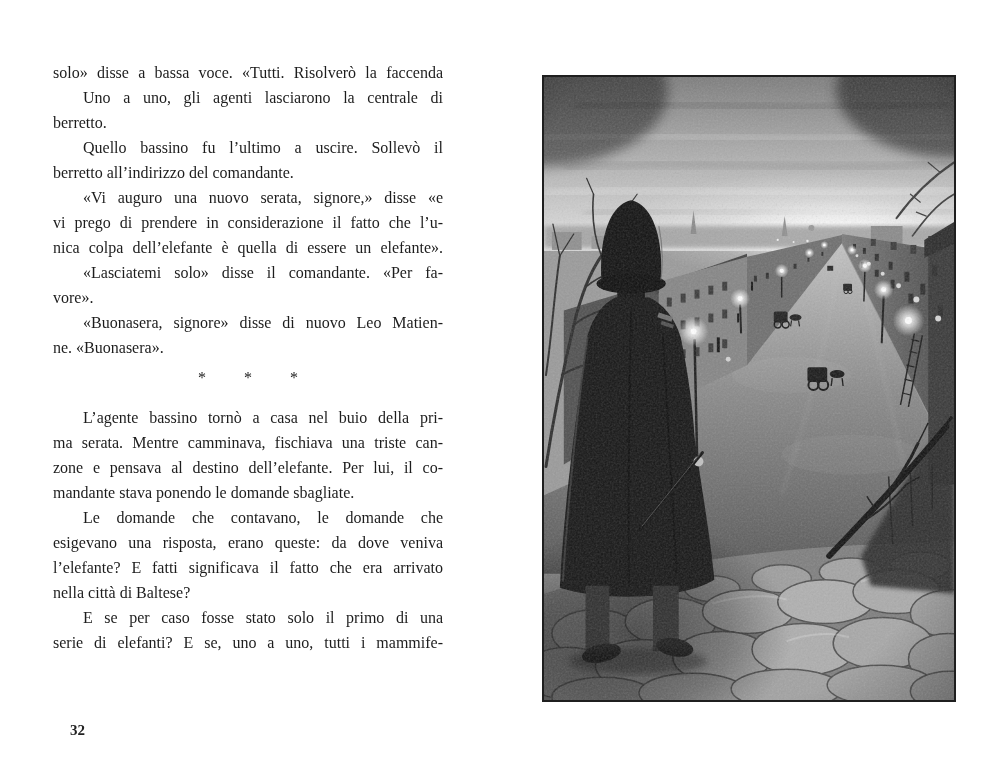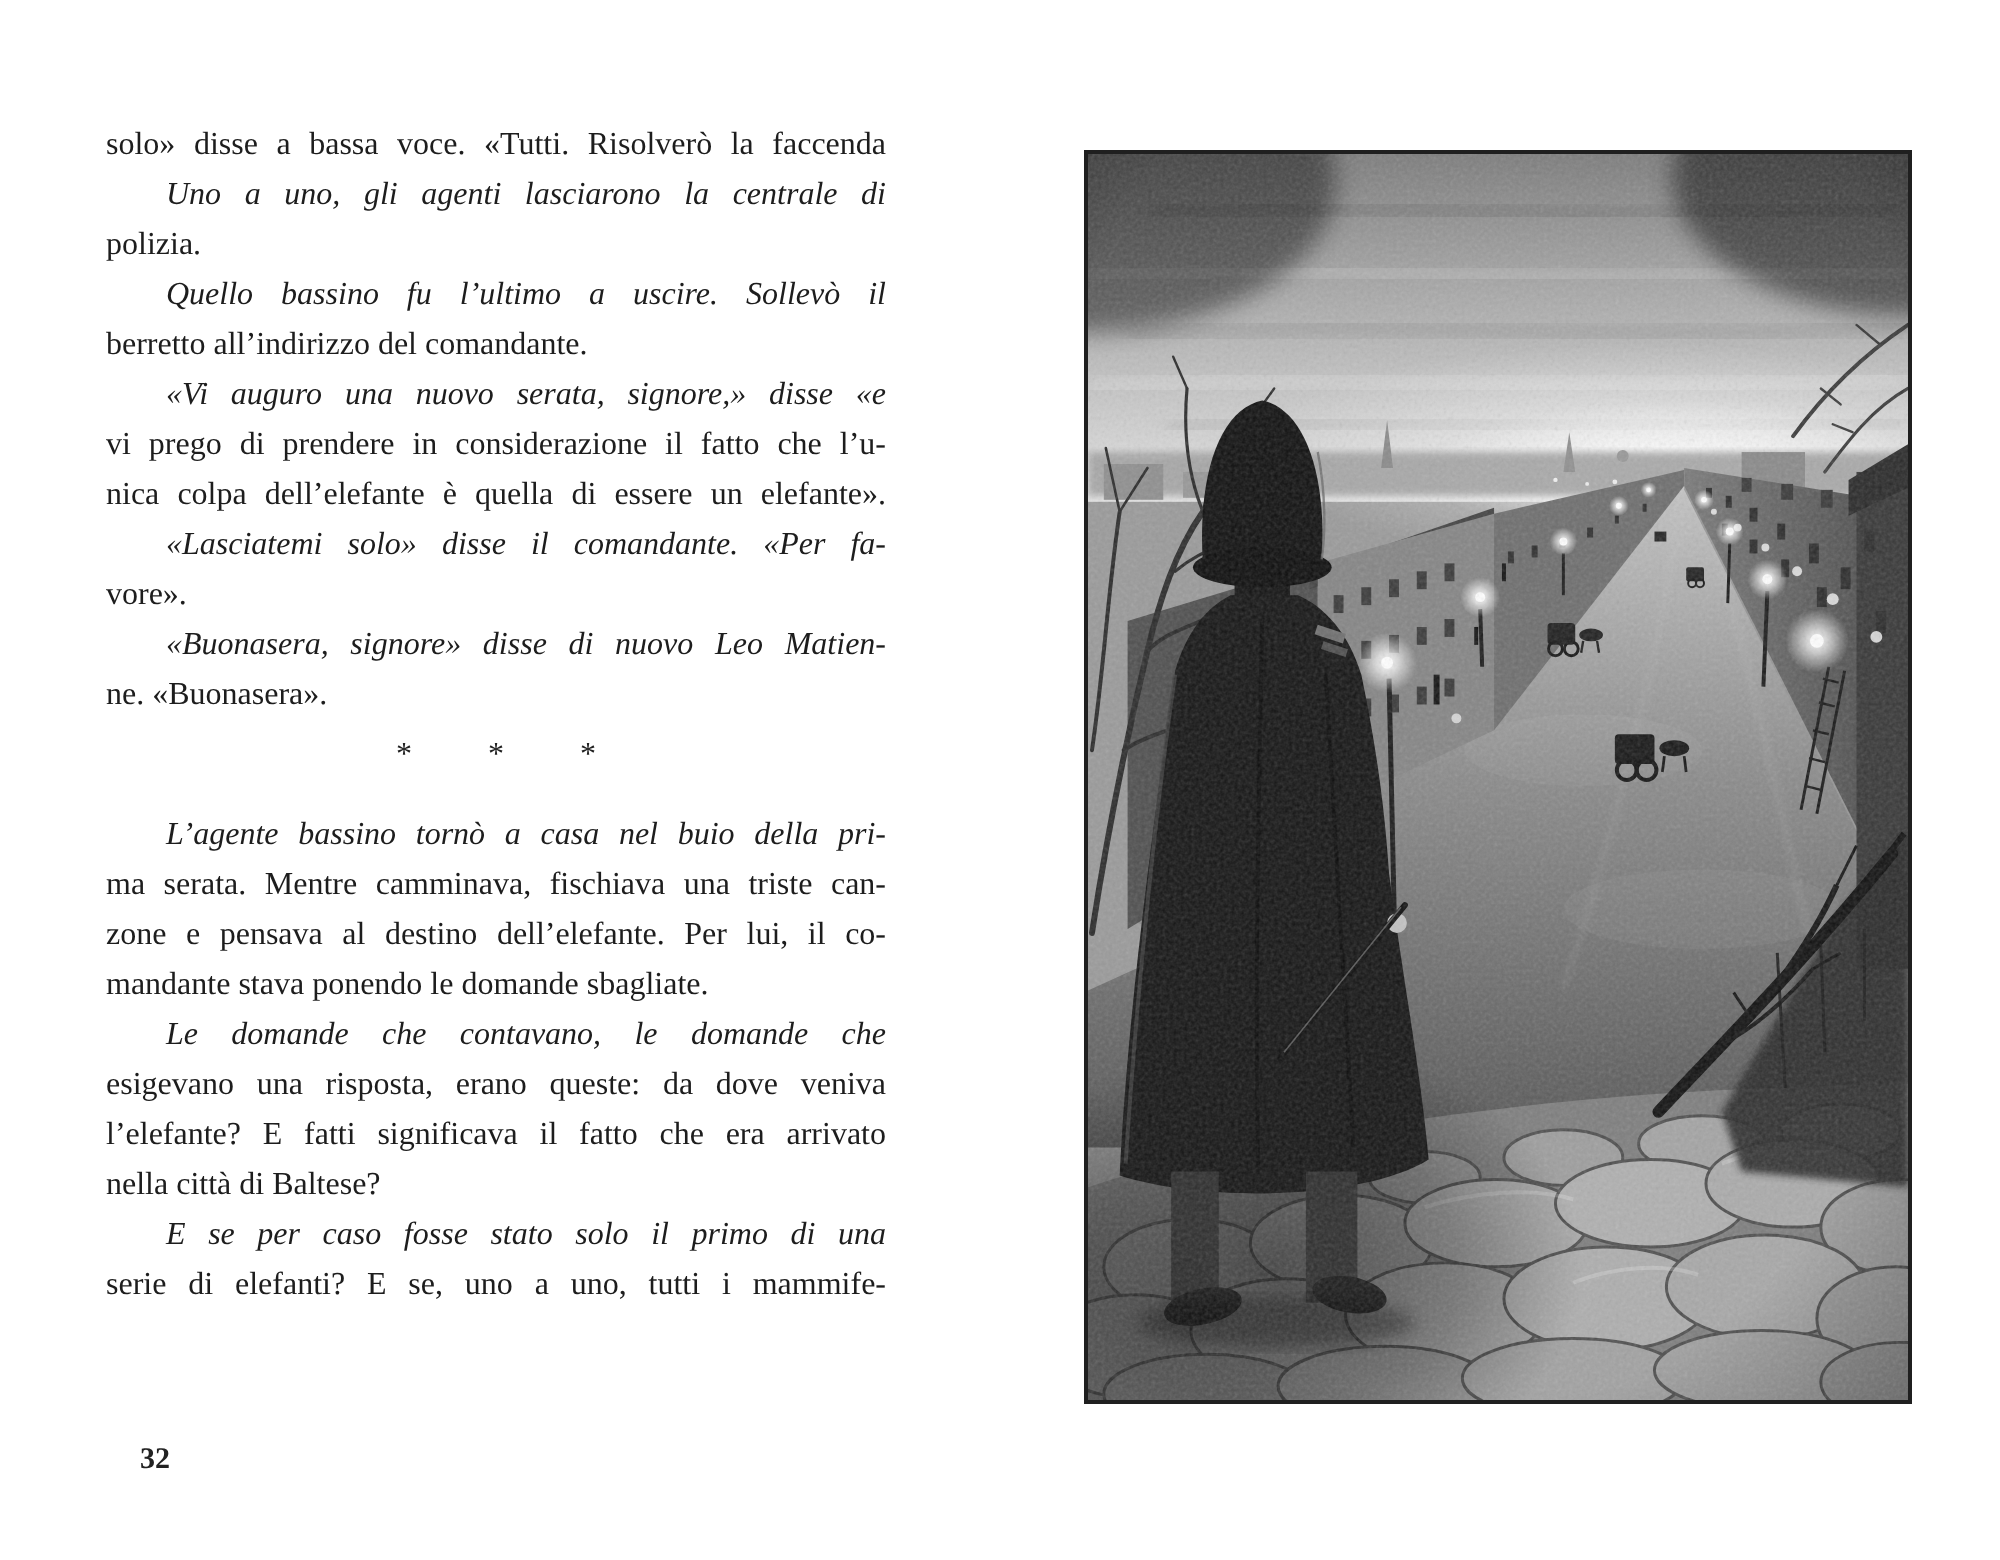--- a/index.html
+++ b/index.html
@@ -2,40 +2,40 @@
 <html><head>
 <meta charset="utf-8">
 <style>
   html,body{margin:0;padding:0;background:#ffffff;}
   .spread{position:relative;width:1000px;height:752px;background:#ffffff;overflow:hidden;
           font-family:"Liberation Serif", serif;color:#1d1d1d;}
   .text-col{position:absolute;left:53px;top:60px;width:390px;}
   .line{height:25px;line-height:25px;font-size:16px;white-space:nowrap;
         text-align:left;color:#1d1d1d;}
   .line.j{text-align:justify;text-align-last:justify;text-justify:inter-word;}
-  .line.ind{padding-left:30px;font-style:italic;}
+  .line.ind{padding-left:30px;}
   .line.ind.j{width:360px;}
   .separator{height:42px;line-height:30px;padding-top:3px;text-align:center;
              font-size:16px;letter-spacing:0;word-spacing:34px;color:#222;}
   .page-number{position:absolute;left:70px;top:722px;width:390px;text-align:left;
                font-size:15px;color:#222;font-weight:bold;}
   .illustration{position:absolute;left:542px;top:75px;width:414px;height:627px;
                 box-sizing:border-box;border:2px solid #1f1f1f;background:#9a9a9a;}
   .illustration svg{display:block;width:100%;height:100%;}
 </style>
 </head>
 <body>
 
 <div class="spread">
 
   <div>
     <div class="text-col">
       <div class="line j">solo» disse a bassa voce. «Tutti. Risolverò la faccenda</div>
       <div class="line ind j">Uno a uno, gli agenti lasciarono la centrale di</div>
-      <div class="line">polizia.</div>
+      <div class="line">berretto.</div>
       <div class="line ind j">Quello bassino fu l’ultimo a uscire. Sollevò il</div>
       <div class="line">berretto all’indirizzo del comandante.</div>
       <div class="line ind j">«Vi auguro una nuovo serata, signore,» disse «e</div>
       <div class="line j">vi prego di prendere in considerazione il fatto che l’u-</div>
       <div class="line j">nica colpa dell’elefante è quella di essere un elefante».</div>
       <div class="line ind j">«Lasciatemi solo» disse il comandante. «Per fa-</div>
       <div class="line">vore».</div>
       <div class="line ind j">«Buonasera, signore» disse di nuovo Leo Matien-</div>
       <div class="line">ne. «Buonasera».</div>
       <div class="separator">* * *</div>

